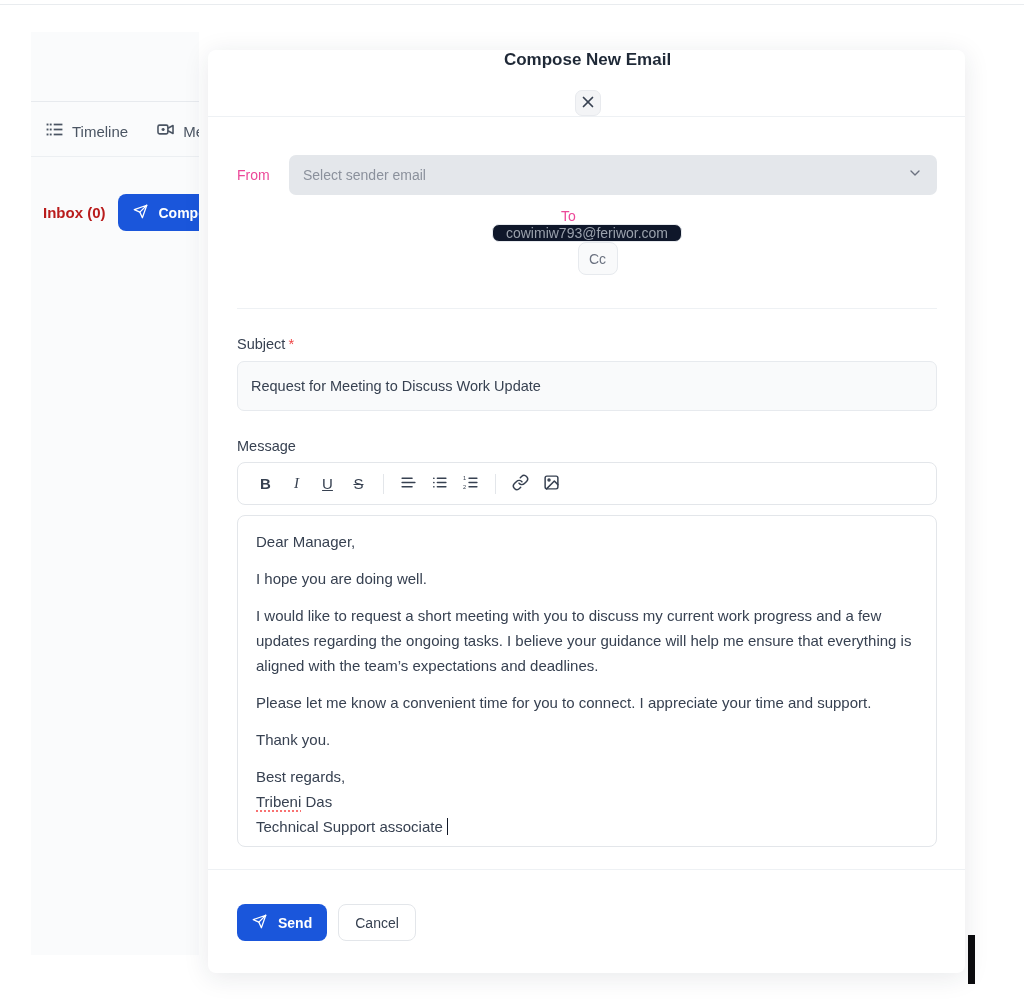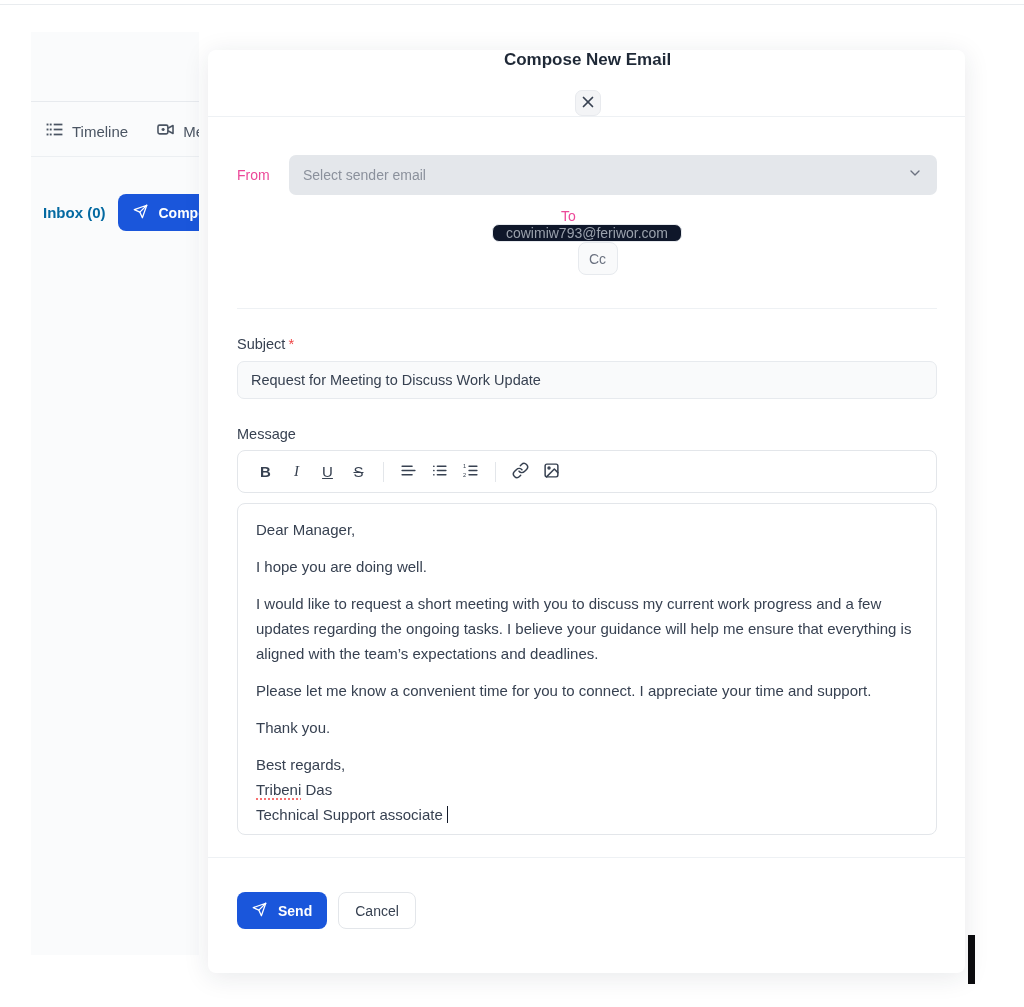--- a/index.html
+++ b/index.html
@@ -8,21 +8,21 @@
   .top-hairline { position:absolute; left:0; top:4px; width:1024px; height:1px; background:#e9ecef; }
 
   
   .left-panel { position:absolute; left:0; top:32px; width:168px; height:923px; background:#fafbfc; overflow:hidden;margin-left:31px; }
   .lp-divider-top { position:absolute; left:0; top:69px; width:208px; height:1px; background:#e7eaee; }
   .tabs-row { position:absolute; left:14px; top:88px; display:flex; align-items:center; gap:28px; white-space:nowrap; }
   .tab { display:flex; align-items:center; gap:8px; color:#4b5563; font-size:15px; cursor:pointer; }
   .tab svg { flex-shrink:0; }
   .lp-divider-tabs { position:absolute; left:0; top:124px; width:208px; height:1px; background:#eceff2; }
   .inbox-row { position:absolute; left:12px; top:162px; display:flex; align-items:center; gap:12px; }
-  .inbox-label { font-size:15px; font-weight:700; color:#0369a1; white-space:nowrap; }
+  .inbox-label { font-size:15px; font-weight:700; color:#b91c1c; white-space:nowrap; }
   .btn-blue { display:inline-flex; align-items:center; gap:11px; background:#1a56db; color:#fff; border:none; border-radius:8px; height:37px; padding:0 15px; font-size:14px; font-weight:600; font-family:"Liberation Sans", sans-serif; cursor:pointer; }
 
   
   .modal { position:absolute; left:208px; top:50px; width:757px; height:923px; background:#fff; border-radius:8px; box-shadow:0 4px 26px rgba(31,41,55,.10); }
   .modal-header { display:flex; align-items:center; justify-content:space-between; height:67px; padding:0 27px 0 29px; border-bottom:1px solid #eef1f4;flex-direction:column; }
   .modal-title { font-size:17px; font-weight:700; color:#1f2937; }
   .close-btn { width:26px; height:26px; border-radius:7px; background:#f3f4f6; border:1px solid #e8eaee; display:flex; align-items:center; justify-content:center; cursor:pointer; }
 
   .recipients { padding:38px 28px 0 29px; }
   .field-row { display:flex; align-items:center; }
@@ -32,21 +32,21 @@
   .select-field .ph { font-size:14px; color:#8b919c; }
   .input-field { flex:1; height:52px; background:#0f172a; border:1px solid #e7eaee; border-radius:7px; display:flex; align-items:center; padding:0 13px; }
   .input-field .val-gray { font-size:14px; color:#9aa1ac; }
   .cc-btn { margin-left:21px; width:40px; height:33px; flex-shrink:0; background:#f9fafb; border:1px solid #e7eaee; border-radius:8px; color:#6b7280; font-size:14px; display:flex; align-items:center; justify-content:center; cursor:pointer; font-family:"Liberation Sans", sans-serif; }
 
   .section-divider { margin-top:33px; height:1px; background:#eef1f4; }
 
   .form-body { padding:0 28px 0 29px; }
   .block-label { margin-top:27px; font-size:14.5px; color:#374151; }
   .req { color:#ef4444; margin-left:3px; }
-  .subject-field { margin-top:9px; height:38px; background:#f9fafb; border:1px solid #e7eaee; border-radius:7px; display:flex; align-items:center; padding:0 13px; }
+  .subject-field { margin-top:9px; height:50px; background:#f9fafb; border:1px solid #e7eaee; border-radius:7px; display:flex; align-items:center; padding:0 13px; }
   .subject-field .val-dark { font-size:14.5px; color:#374151; }
 
   .toolbar { margin-top:8px; height:43px; background:#fff; border:1px solid #e3e6ea; border-radius:8px; display:flex; align-items:center; padding:0 14px; gap:4px; }
   .tb-btn { width:27px; height:27px; border:none; background:transparent; border-radius:5px; display:flex; align-items:center; justify-content:center; color:#374151; font-size:15px; cursor:pointer; font-family:"Liberation Sans", sans-serif; }
   .tb-b { font-weight:700; }
   .tb-i { font-style:italic; font-family:"Liberation Serif", serif; }
   .tb-u { text-decoration:underline; }
   .tb-s { text-decoration:line-through; }
   .tb-sep { width:1px; height:20px; background:#e3e6ea; margin:0 7px; }
 

